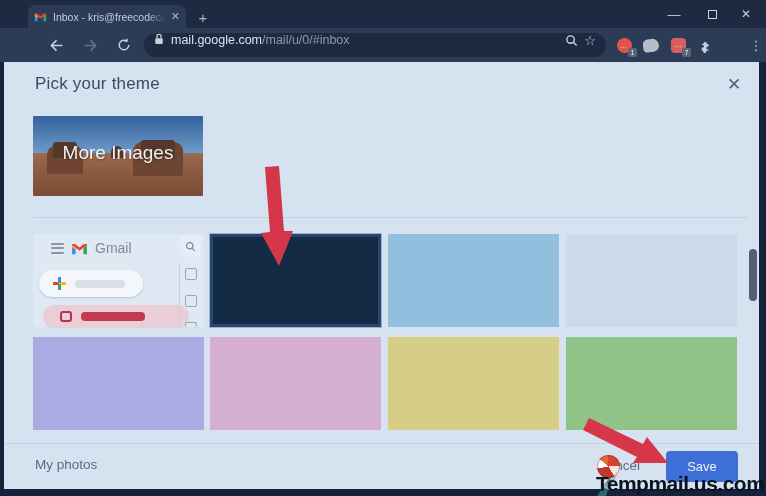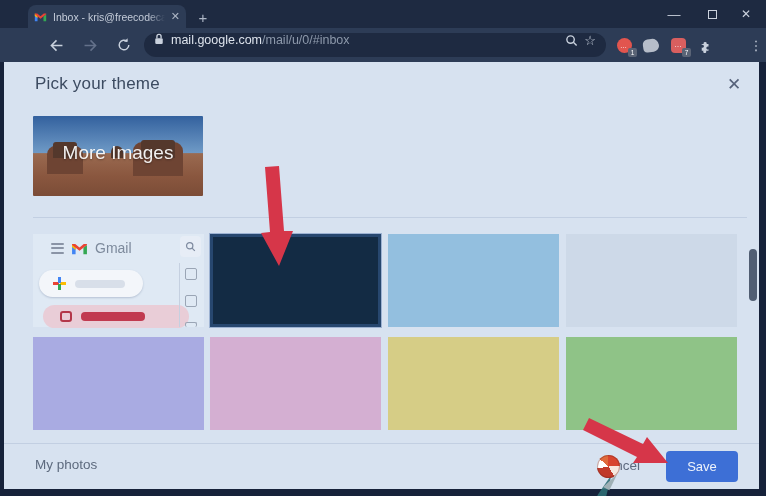--- a/index.html
+++ b/index.html
@@ -303,14 +303,15 @@
   </div>
 
   <svg class="abs overlay-svg" width="766" height="496" viewBox="0 0 766 496">
     <polygon points="279,166 284,231 293,231 279,266 261,233 270,232 265,167" fill="#d63649"></polygon>
     <polygon points="589,418 643,444 647,437 668,463 633,463 637,457 583,430" fill="#d63649"></polygon>
   </svg>
 
   <div class="abs wm-swoosh"></div>
   <div class="abs wm-swoosh2"></div>
   <div class="abs wm-logo"></div>
+  <div class="abs wm-text">Tempmail.us.com</div>
 
 </div>
 
 </body></html>

